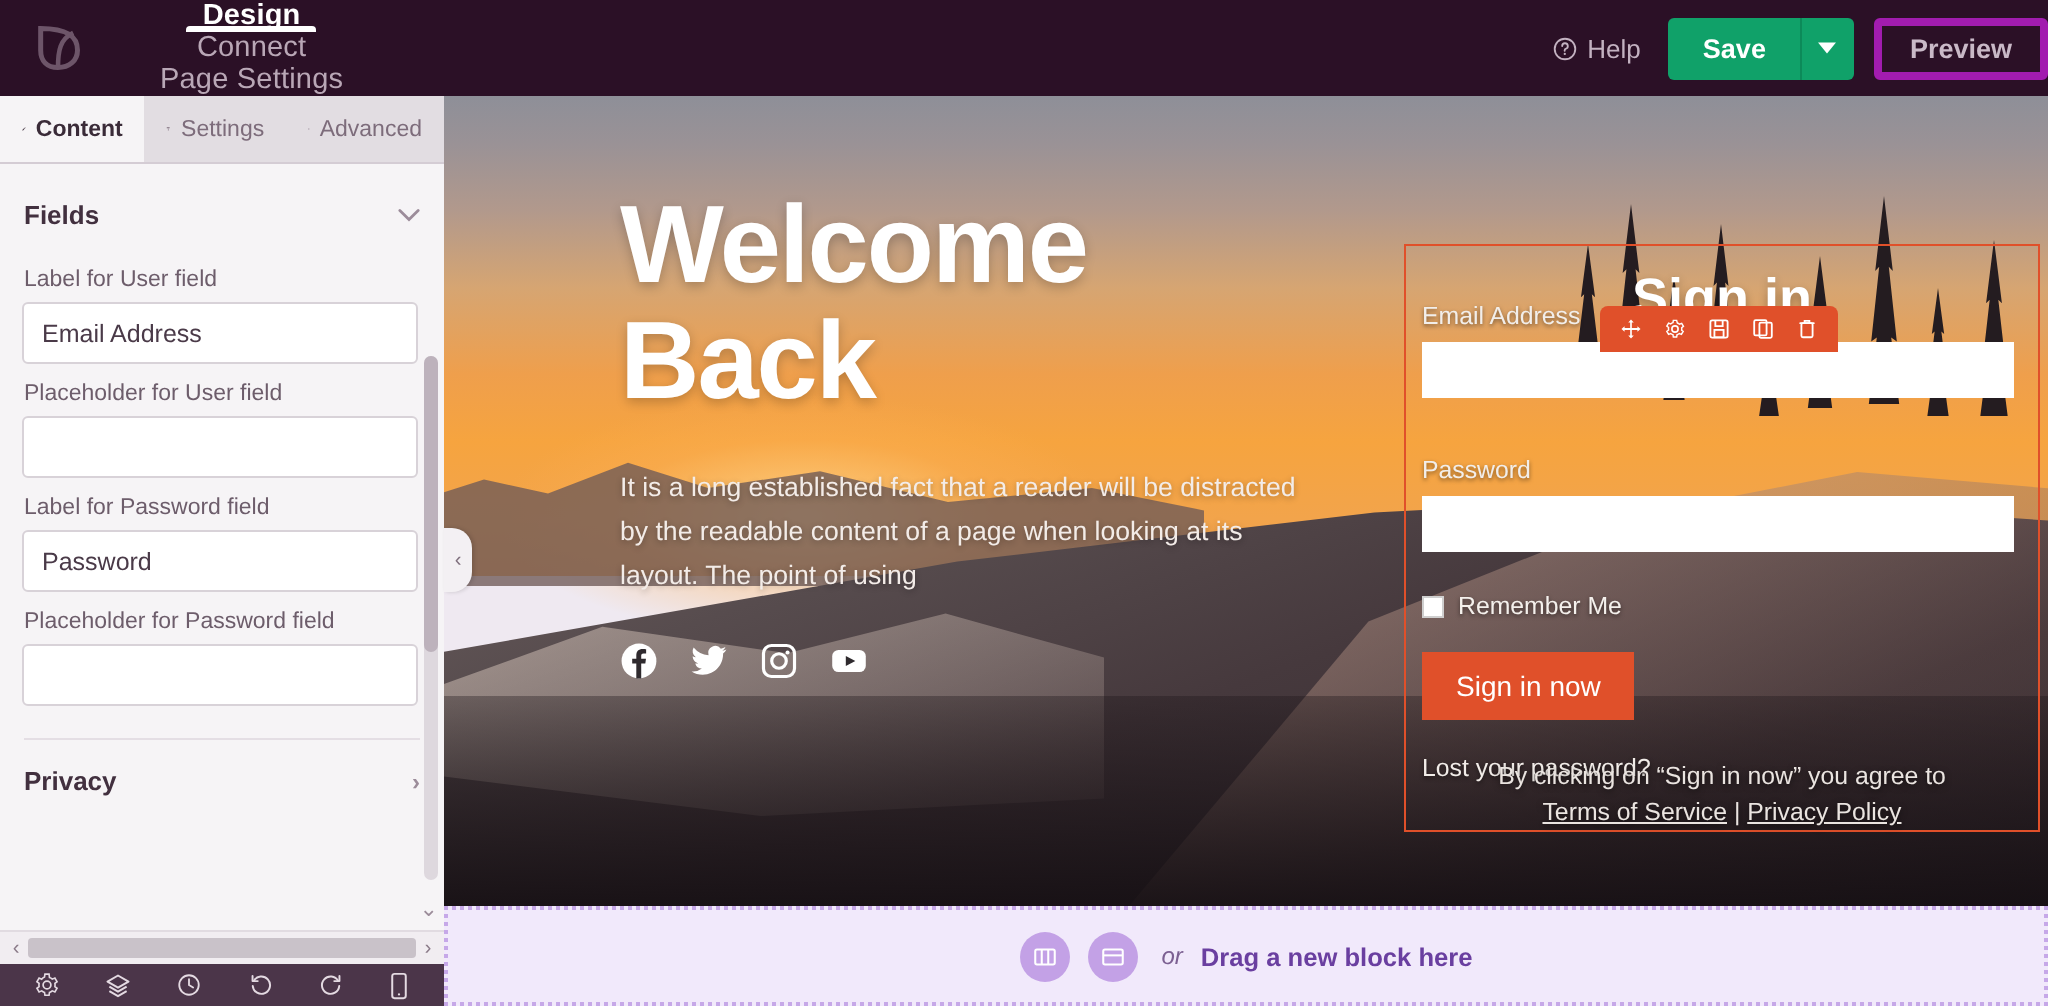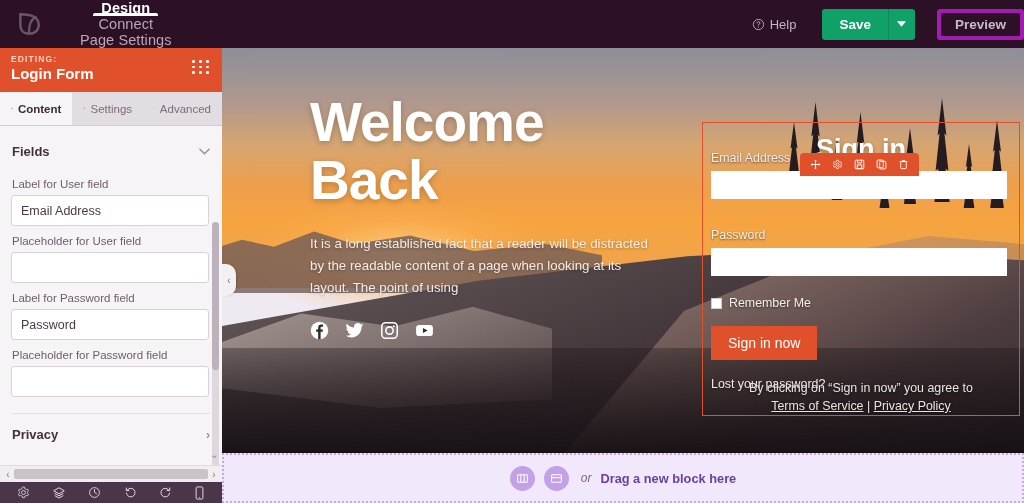--- a/index.html
+++ b/index.html
@@ -24,21 +24,21 @@
     padding: 0 22px; color: #b9a7b6; font-size: 14.5px; letter-spacing: .1px;
     cursor: pointer;
   }
   .nav-tab.active { color: #ffffff; font-weight: bold; }
   .nav-tab.active::after {
     content: ""; position: absolute; left: 14px; right: 14px; bottom: 0;
     height: 3px; background: #ffffff; border-radius: 2px 2px 0 0;
   }
   .topbar-right {
     position: absolute; right: 0; top: 0; height: 48px;
-    display: flex; align-items: center; gap: 12px;
+    display: flex; align-items: center; gap: 0;
   }
   .help-btn {
     display: flex; align-items: center; gap: 5px; color: #c3b2c1;
     font-size: 13px; padding: 0 14px; cursor: pointer;
   }
   .save-group { display: flex; align-items: stretch; height: 31px; border-radius: 3px; overflow: hidden; }
   .save-btn {
     background: #10a169; color: #fff; font-size: 13.5px; font-weight: bold;
     display: flex; align-items: center; padding: 0 17px; cursor: pointer;
   }
@@ -288,37 +288,20 @@
           </svg>
         </div>
       </div>
       <div class="preview-btn">
         <span>Preview</span>
       </div>
     </div>
   </div>
 
   <div class="panel">
-    <div class="panel-header">
-      <div>
-        <div class="panel-editing">EDITING:</div>
-        <div class="panel-title">Login Form</div>
-      </div>
-      <div class="dots-grid">
-        <i></i>
-          <i></i>
-          <i></i>
-          <i></i>
-          <i></i>
-          <i></i>
-          <i></i>
-          <i></i>
-          <i></i>
-      </div>
-    </div>
 
     <div class="panel-tabs">
       <div class="ptab active">
         <svg width="11" height="11" viewBox="0 0 24 24">
           <path d="M3 17.5 L14.5 6 L18 9.5 L6.5 21 L2.2 21.8 Z" fill="#3a2b38"></path>
           <path d="M16.2 4.3 L17.9 2.6a2 2 0 0 1 2.8 0l.7.7a2 2 0 0 1 0 2.8l-1.7 1.7Z" fill="#3a2b38"></path>
         </svg>
         <span>Content</span>
       </div>
       <div class="ptab">

